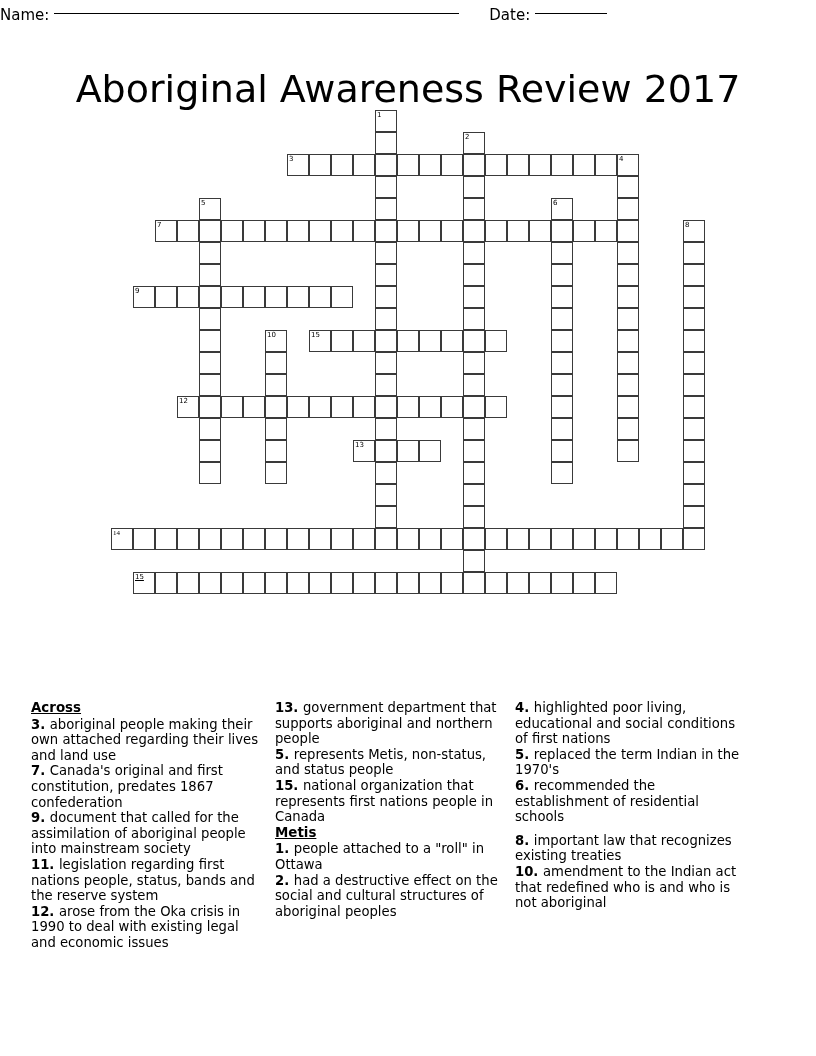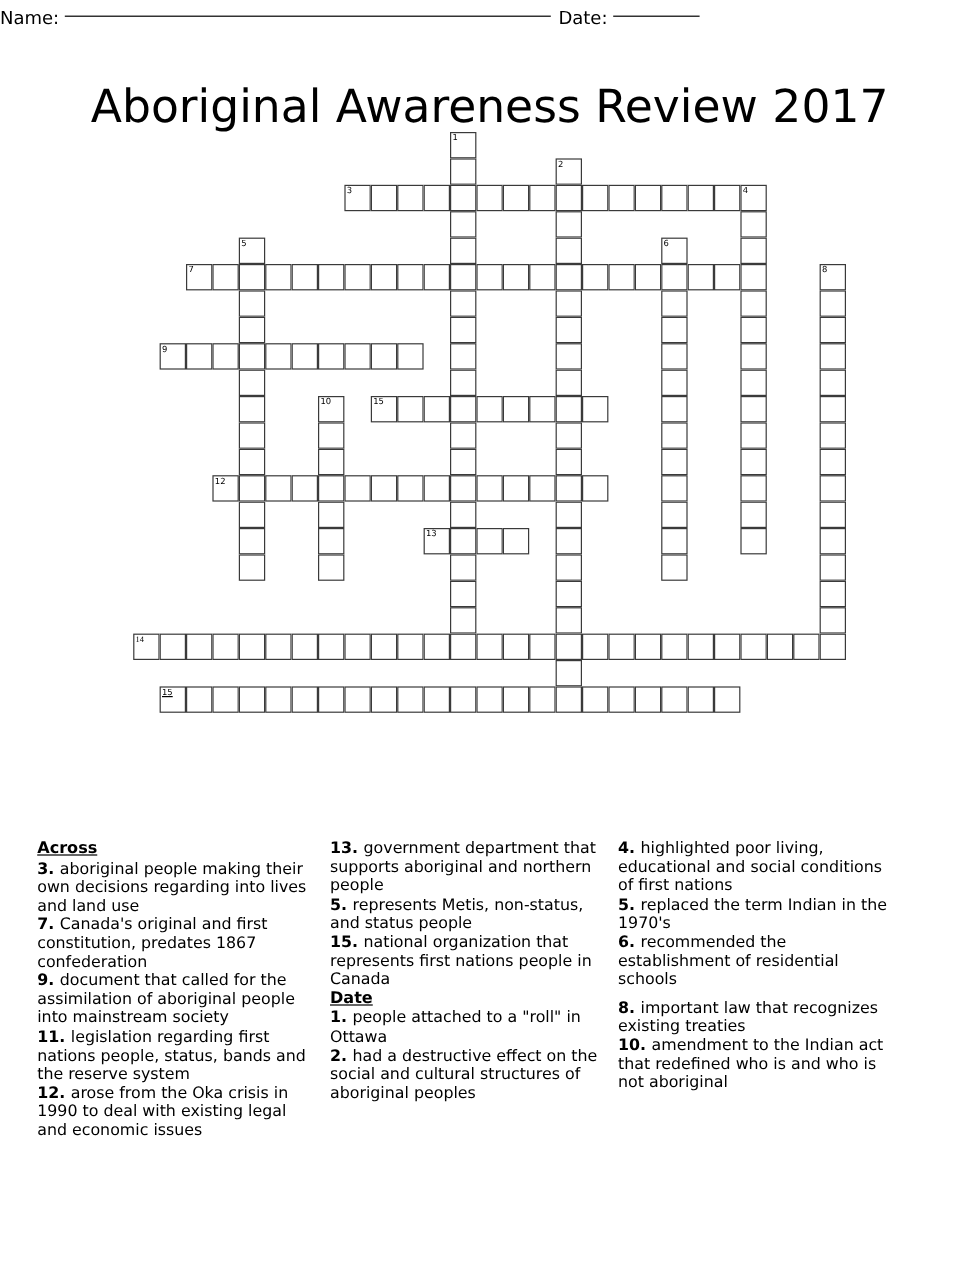--- a/index.html
+++ b/index.html
@@ -24,21 +24,21 @@
     display: flex;
     align-items: center;
     font-size: 15px;
   }
   .name-rule {
     display: inline-block;
     width: 405px;
     border-bottom: 1.4px solid #000;
     margin: 0 6px 4px 5px;
   }
-  .date-label { margin-left: 0; }
+  .date-label { margin-left: 24px; }
   .date-rule {
     display: inline-block;
     width: 72px;
     border-bottom: 1.4px solid #000;
     margin: 0 0 4px 5px;
   }
 
   .puzzle-title {
     position: absolute;
     top: 42px;
@@ -340,31 +340,31 @@
     <span class="cw-num" style="left: 311px; top: 332px;">15</span>
     <span class="cw-num" style="left: 179px; top: 398px;">12</span>
     <span class="cw-num" style="left: 355px; top: 442px;">13</span>
     <span class="cw-num" style="left: 113px; top: 530px; font-family: Liberation Serif, serif;">14</span>
     <span class="cw-num" style="left: 135px; top: 574px; text-decoration: underline;">15</span>
   </div>
 
 <div id="clues">
   <div class="clue-col col1">
       <div class="clue-heading">Across</div>
-      <p class="clue-item"><span class="cnum">3. </span><span>aboriginal people making their own decisions regarding into lives and land use</span></p>
+      <p class="clue-item"><span class="cnum">3. </span><span>aboriginal people making their own attached regarding their lives and land use</span></p>
       <p class="clue-item"><span class="cnum">7. </span><span>Canada's original and first constitution, predates 1867 confederation</span></p>
       <p class="clue-item"><span class="cnum">9. </span><span>document that called for the assimilation of aboriginal people into mainstream society</span></p>
       <p class="clue-item"><span class="cnum">11. </span><span>legislation regarding first nations people, status, bands and the reserve system</span></p>
       <p class="clue-item"><span class="cnum">12. </span><span>arose from the Oka crisis in 1990 to deal with existing legal and economic issues</span></p>
     </div>
   <div class="clue-col col2">
       <p class="clue-item"><span class="cnum">13. </span><span>government department that supports aboriginal and northern people</span></p>
       <p class="clue-item"><span class="cnum">5. </span><span>represents Metis, non-status, and status people</span></p>
       <p class="clue-item"><span class="cnum">15. </span><span>national organization that represents first nations people in Canada</span></p>
-      <div class="clue-heading">Date</div>
+      <div class="clue-heading">Metis</div>
       <p class="clue-item"><span class="cnum">1. </span><span>people attached to a "roll" in Ottawa</span></p>
       <p class="clue-item"><span class="cnum">2. </span><span>had a destructive effect on the social and cultural structures of aboriginal peoples</span></p>
     </div>
   <div class="clue-col col3">
       <p class="clue-item"><span class="cnum">4. </span><span>highlighted poor living, educational and social conditions of first nations</span></p>
       <p class="clue-item"><span class="cnum">5. </span><span>replaced the term Indian in the 1970's</span></p>
       <p class="clue-item"><span class="cnum">6. </span><span>recommended the establishment of residential schools</span></p>
       <div class="clue-spacer"></div>
       <p class="clue-item"><span class="cnum">8. </span><span>important law that recognizes existing treaties</span></p>
       <p class="clue-item"><span class="cnum">10. </span><span>amendment to the Indian act that redefined who is and who is not aboriginal</span></p>

